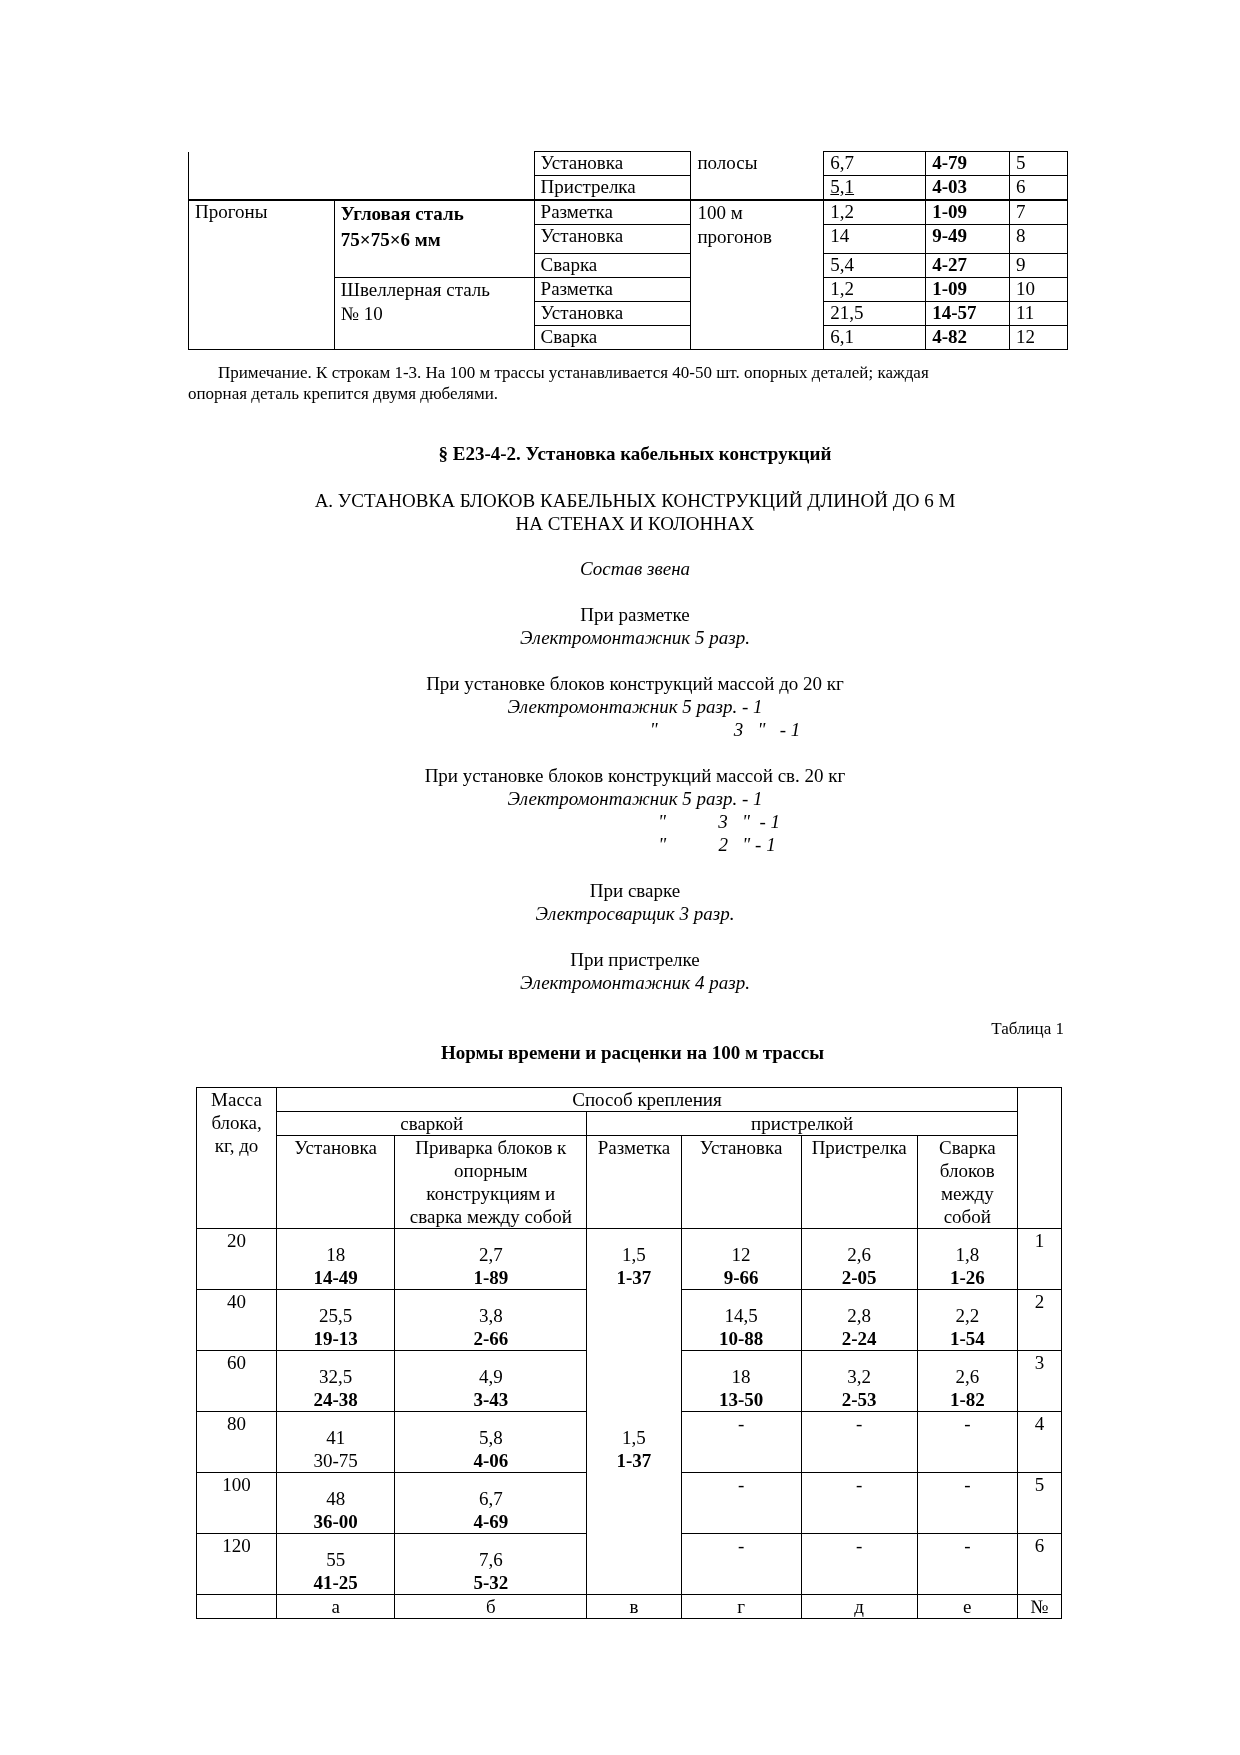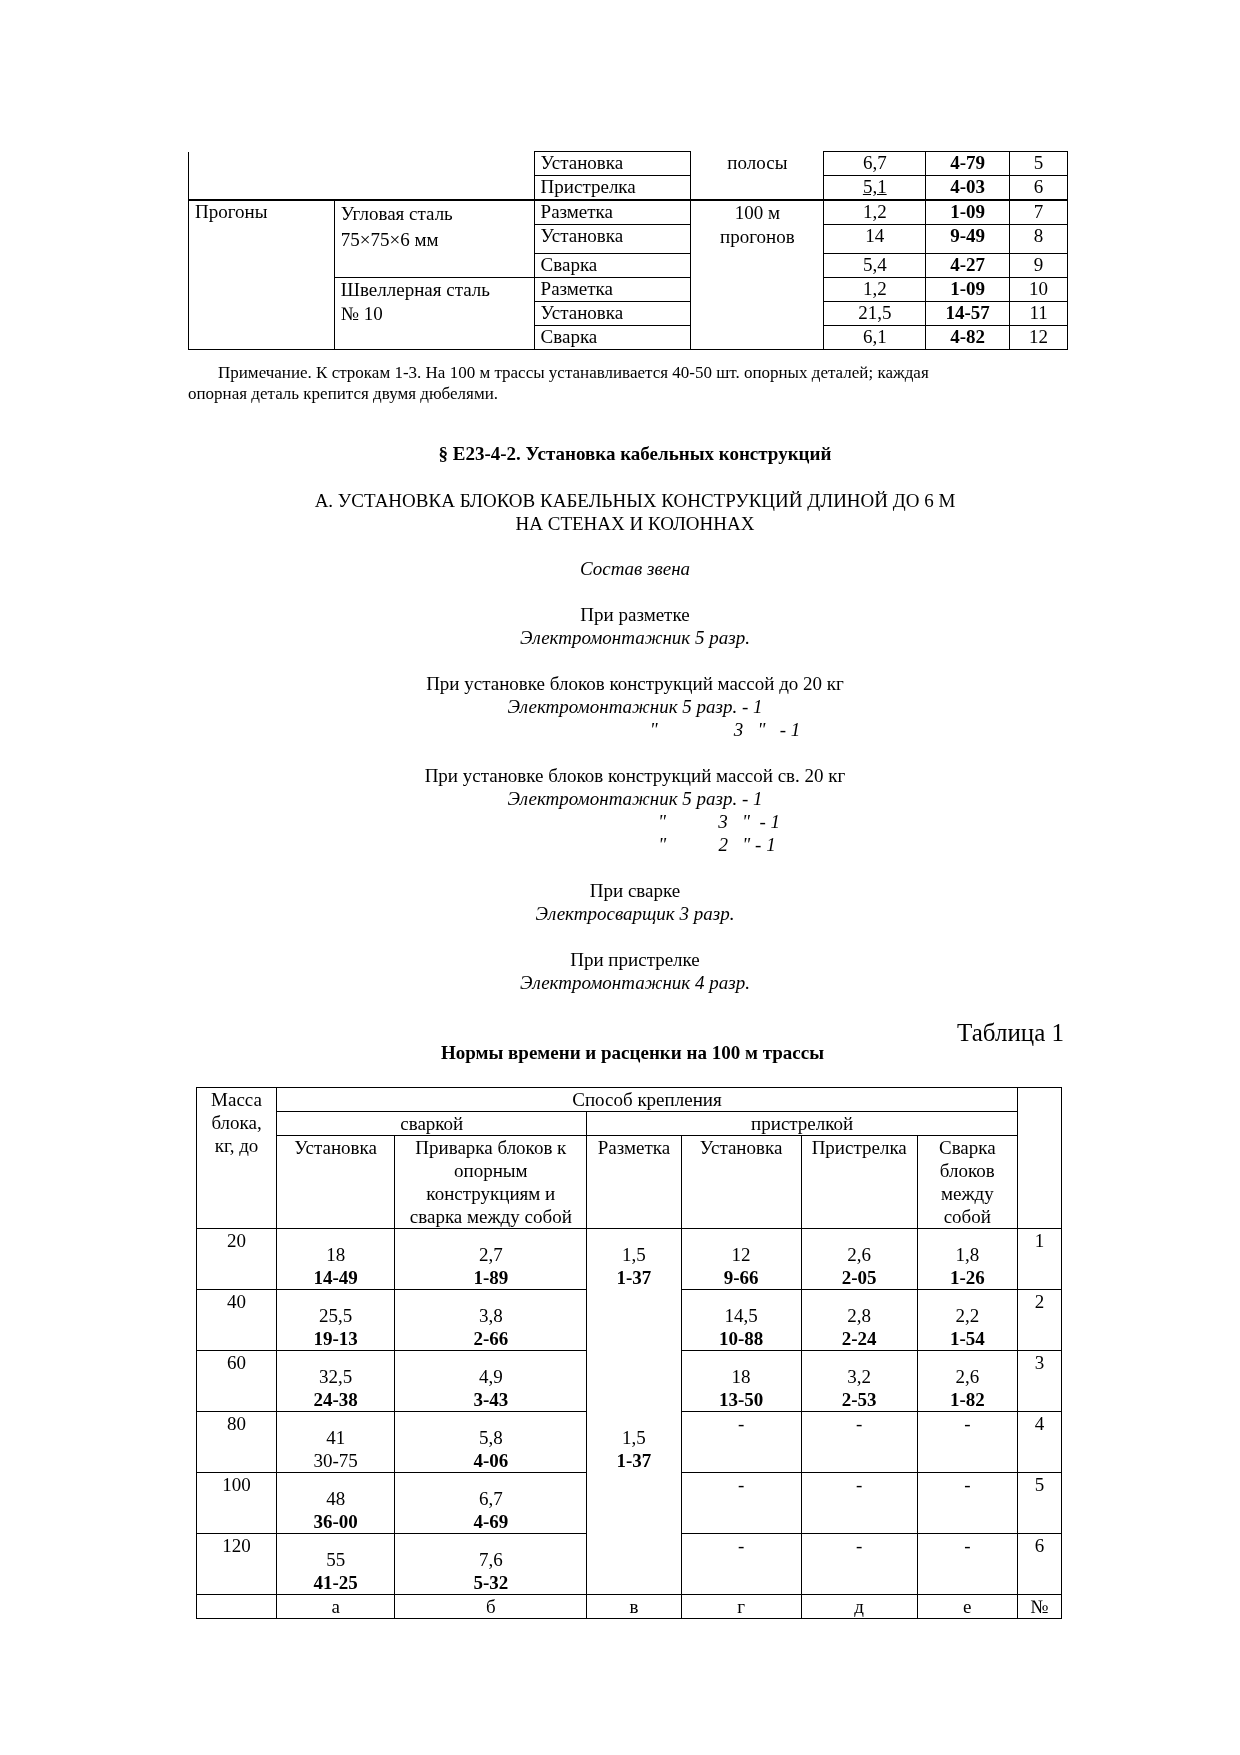--- a/index.html
+++ b/index.html
@@ -4,33 +4,33 @@
 <style>
   html, body { margin: 0; padding: 0; background: #ffffff; }
   body { width: 1240px; height: 1755px; position: relative; font-family: "Liberation Serif", serif; color: #000; font-size: 19px; }
   .page { position: absolute; left: 0; top: 0; width: 1240px; height: 1532px; padding-left: 9px; }
 
   
   table { border-collapse: collapse; }
   .t1 { position: absolute; left: 188px; top: 151px; width: 880px; font-size: 19px; line-height: 22px; }
   .t1 td { padding: 0 6px; vertical-align: top; height: 23px; }
   .t1 .b { border: 1.5px solid #000; }
-  .t1 .c { text-align: center; }
+  .t1 .c { text-align: left; }
   .t1 .bold { font-weight: bold; }
 
   .note { position: absolute; left: 188px; top: 362px; width: 870px; font-size: 17px; line-height: 21px; text-align: justify; }
   .note .first { text-indent: 30px; }
 
   .center { position: absolute; left: 0; width: 1270px; text-align: center; }
   .h-par { top: 443px; font-weight: bold; font-size: 19px; }
   .h-a { top: 489px; font-size: 19px; line-height: 23px; }
   .it { font-style: italic; }
   .line { position: absolute; left: 0; width: 1270px; text-align: center; font-size: 19px; line-height: 23px; }
 
-  .tbl-label { position: absolute; right: 185px; top: 1019px; font-size: 25px; }
+  .tbl-label { position: absolute; right: 185px; top: 1019px; font-size: 17px; }
   .tbl-title { position: absolute; left: 0; width: 1265px; text-align: center; top: 1042px; font-weight: bold; font-size: 19px; }
 
   .t2 { position: absolute; left: 196px; top: 1087px; width: 866px; font-size: 19px; line-height: 23px; }
   .t2 td { border: 1.5px solid #000; text-align: center; vertical-align: top; padding: 0 4px; }
   .t2 .u { display: block; margin-top: 14px; }
   .t2 .bd { font-weight: bold; display: block; }
   .t2 .nb { display: block; }
 </style>
 </head>
 <body>
@@ -57,21 +57,21 @@
       <td class="b c">5</td>
     </tr>
     <tr>
       <td class="b" style="border-bottom:2.5px solid #000;">Пристрелка</td>
       <td class="b c" style="border-bottom:2.5px solid #000;text-decoration:underline;">5,1</td>
       <td class="b c bold" style="border-bottom:2.5px solid #000;margin-top:30px;">4-03</td>
       <td class="b c" style="border-bottom:2.5px solid #000;">6</td>
     </tr>
     <tr>
       <td rowspan="6" class="b" style="vertical-align:top;">Прогоны</td>
-      <td rowspan="3" class="b" style="vertical-align:top;line-height:26px;">
+      <td rowspan="3" class="b" style="vertical-align:top;line-height:26px;font-weight:bold;">
         <span>Угловая сталь</span><br>
         <span>75×75×6 мм</span>
       </td>
       <td class="b">Разметка</td>
       <td rowspan="6" class="b c" style="vertical-align:top;line-height:24px;">
         <span>100 м</span><br>
         <span>прогонов</span>
       </td>
       <td class="b c">1,2</td>
       <td class="b c bold">1-09</td>

